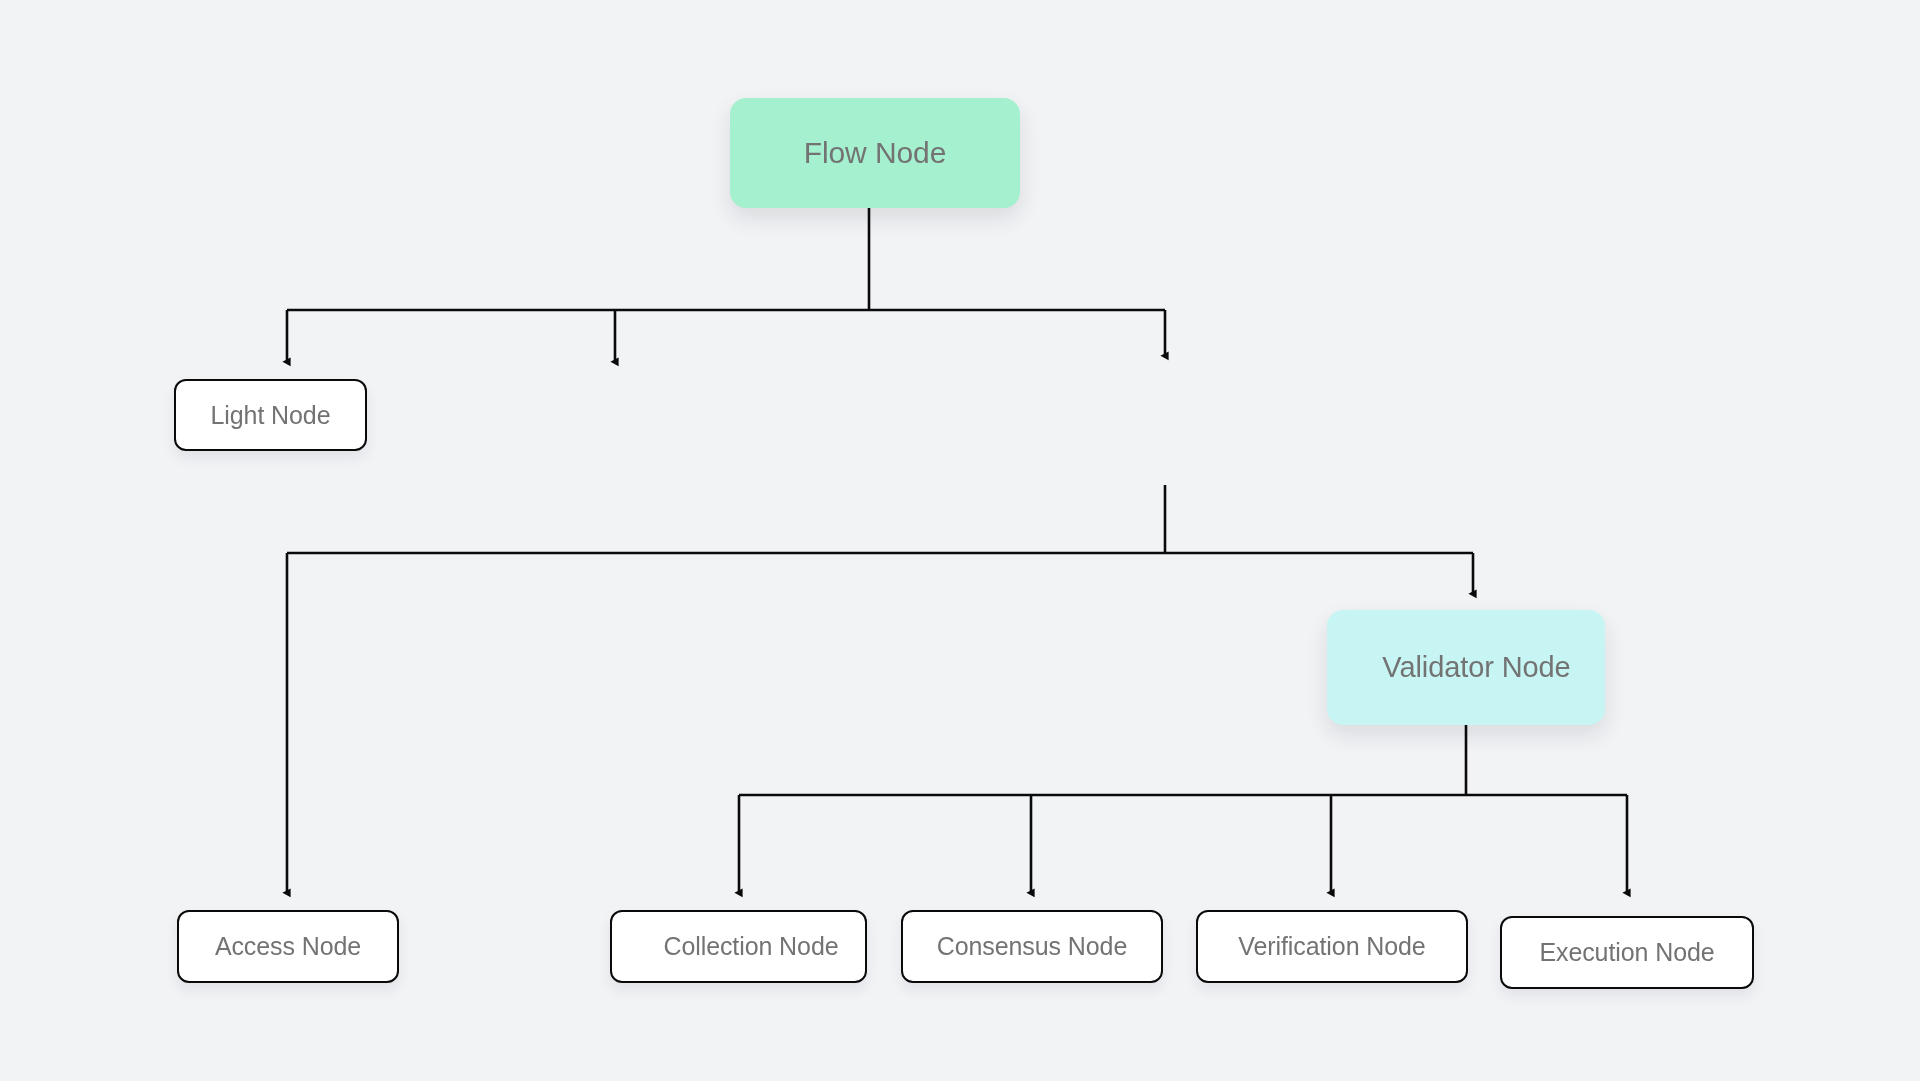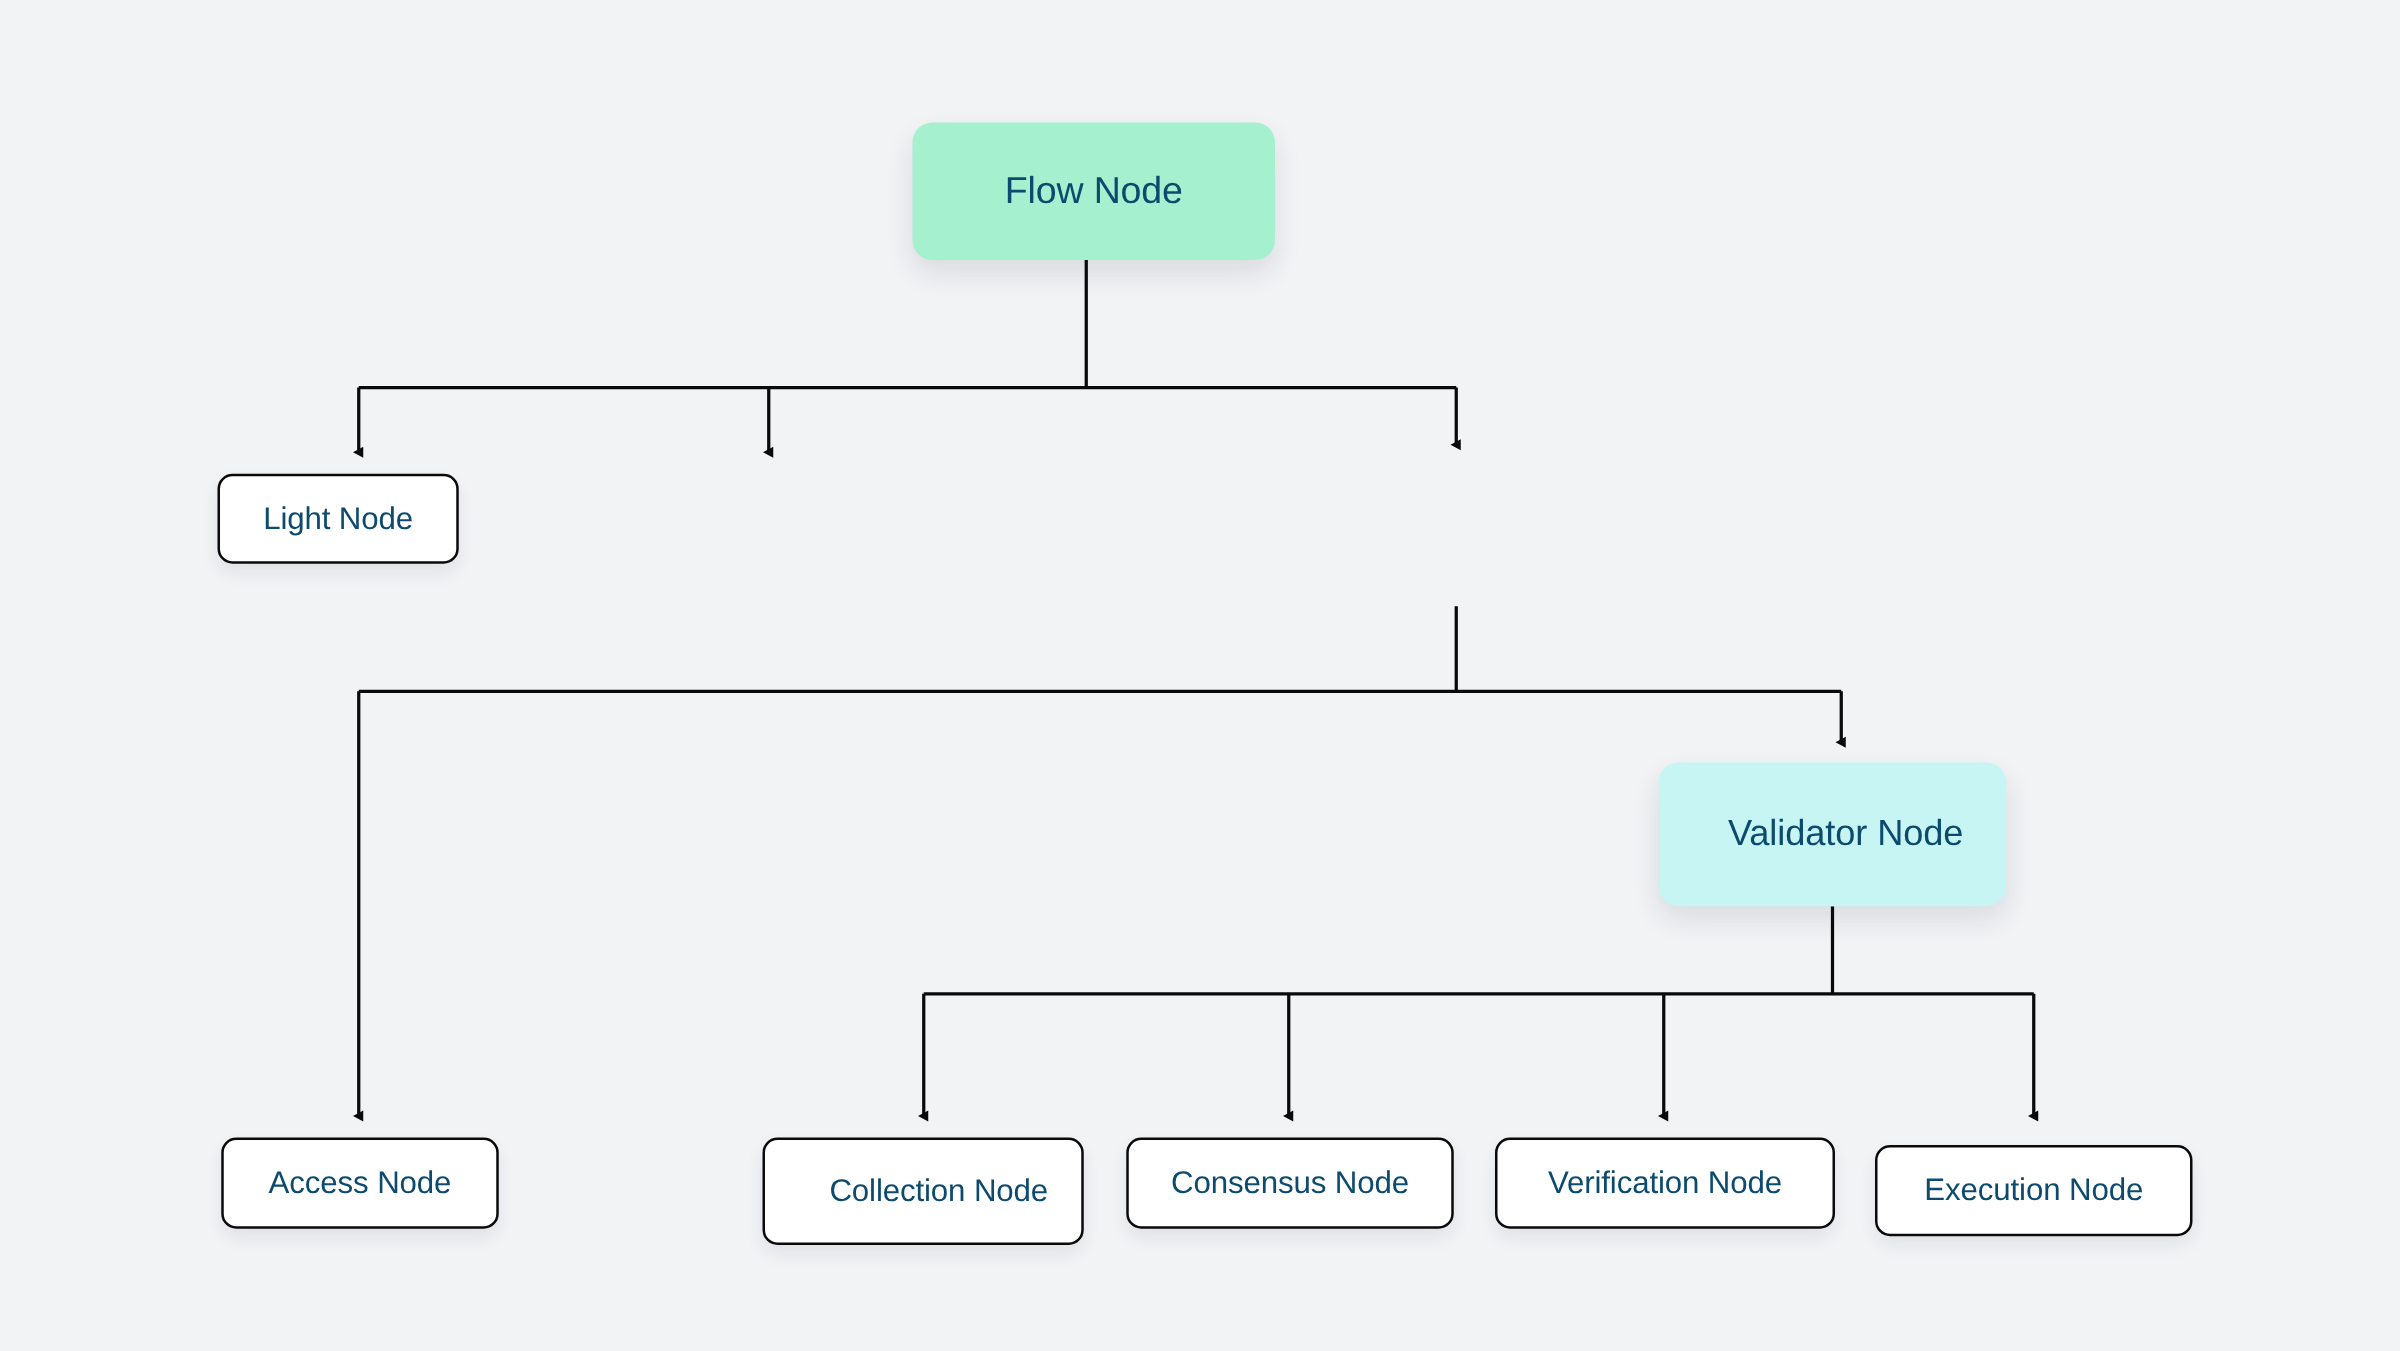--- a/index.html
+++ b/index.html
@@ -26,21 +26,21 @@
     height: 1081px;
     pointer-events: none;
   }
   .node {
     position: absolute;
     box-sizing: border-box;
     display: flex;
     align-items: center;
     justify-content: center;
     text-align: right;
-    color: #0c4a6e;
+    color: #737373;
     white-space: nowrap;
     letter-spacing: -0.1px;
   }
   
   .node.leaf {
     background: #ffffff;
     border: 2.5px solid #0a0a0a;
     border-radius: 12px;
     font-size: 25px;
     box-shadow: 0 7px 14px rgba(22, 30, 48, 0.075);
@@ -109,21 +109,21 @@
 
 
   <div class="node leaf" style="left:177px; top:910px; width:222px; height:73px;">
     <span>Access Node</span>
   </div>
 
   <div class="node fill validator" style="left:1327px; top:610px; width:278px; height:115px;padding-left:21px;">
     <span>Validator Node</span>
   </div>
 
-  <div class="node leaf" style="left:610px; top:910px; width:257px; height:86px;padding-left:25px;">
+  <div class="node leaf" style="left:610px; top:910px; width:257px; height:73px;padding-left:25px;">
     <span>Collection Node</span>
   </div>
 
   <div class="node leaf" style="left:901px; top:910px; width:262px; height:73px;">
     <span>Consensus Node</span>
   </div>
 
   <div class="node leaf" style="left:1196px; top:910px; width:272px; height:73px;">
     <span>Verification Node</span>
   </div>

